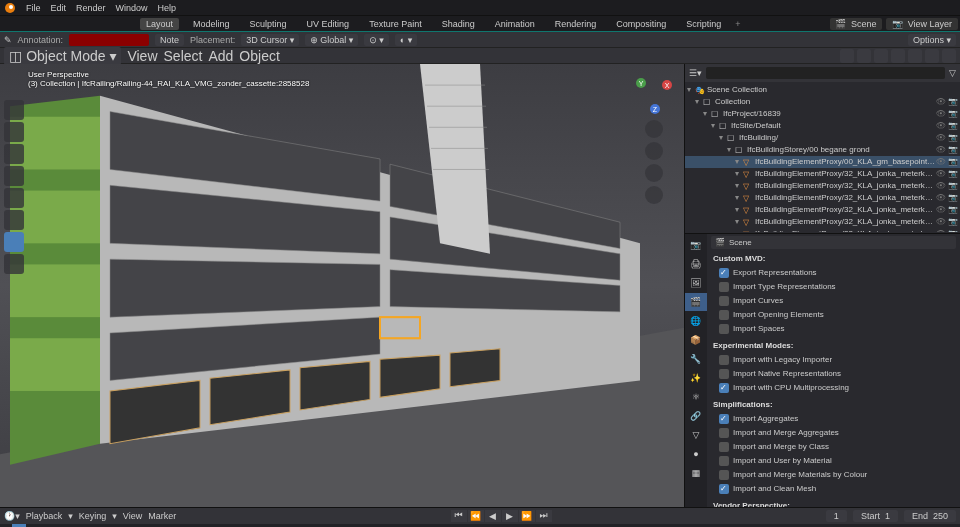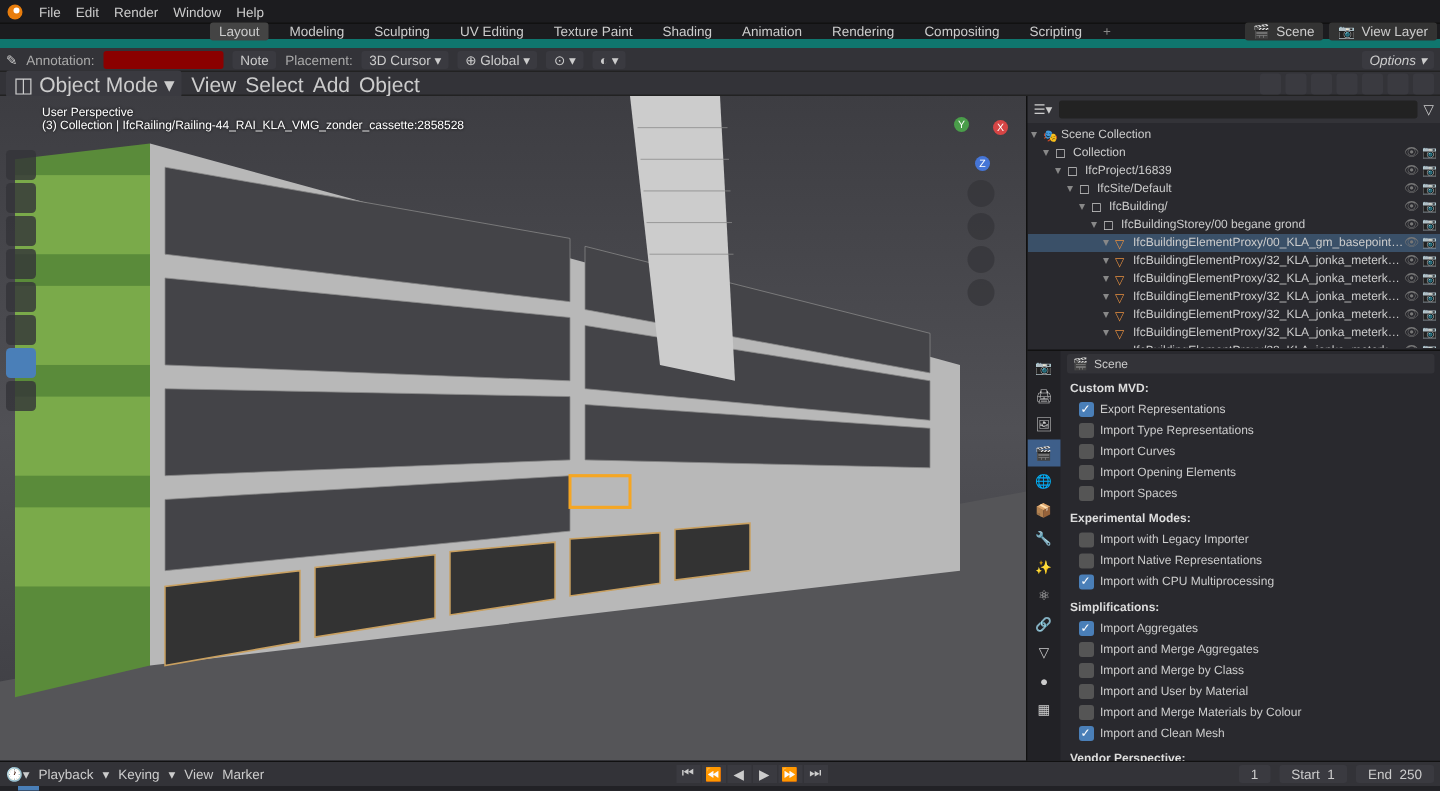--- a/index.html
+++ b/index.html
@@ -1,31 +1,31 @@
 <!DOCTYPE html>
 <html><head>
 <meta charset="utf-8">
 <style>
 * { margin: 0; padding: 0; box-sizing: border-box; font-family: -apple-system, "Segoe UI", sans-serif; }
 body { width: 960px; height: 527px; background: #29292e; color: #ccc; font-size: 9px; overflow: hidden; position: relative; }
 
 .menubar { height: 16px; background: #1c1c1f; display: flex; align-items: center; padding: 0 4px; gap: 10px; border-bottom: 1px solid #111; }
 .menubar .logo { width: 12px; height: 12px; }
 .menubar span { cursor: pointer; }
-.tabbar { height: 16px; background: #1c1c1f; display: flex; align-items: center; padding-left: 140px; gap: 8px; font-size: 9px; border-bottom: 6px solid #0f766e; }
+.tabbar { height: 16px; background: #1c1c1f; display: flex; align-items: center; padding-left: 140px; gap: 8px; font-size: 9px; border-bottom: 1px solid #0f766e; }
 .tabbar .tab { padding: 1px 6px; }
 .tabbar .tab.active { background: #444; border-radius: 2px; }
 .tabbar .spacer { position: absolute; right: 0; display: flex; gap: 4px; padding-right: 2px; }
 .tabbar .spacer .field { background: #333; padding: 1px 6px; border-radius: 2px; display: flex; gap: 4px; align-items: center; }
 
 .toolbar2 { height: 16px; background: #333338; display: flex; align-items: center; padding: 0 4px; gap: 6px; font-size: 9px; border-bottom: 1px solid #222; }
 .toolbar2 .label { color: #aaa; }
 .toolbar2 .input { background: #8b0000; width: 80px; height: 12px; border-radius: 2px; }
 .toolbar2 .btn { background: #3a3a40; padding: 1px 5px; border-radius: 2px; }
-.toolbar2 .right { margin-left: auto; display: flex; gap: 4px; font-style: italic; }
+.toolbar2 .right { margin-left: auto; display: flex; gap: 4px; }
 
 .toolbar3 { height: 16px; background: #333338; display: flex; align-items: center; padding: 0 4px; gap: 6px; font-size: 14px; border-bottom: 1px solid #222; }
 .toolbar3 .btn { background: #3a3a40; padding: 1px 5px; border-radius: 2px; }
 .toolbar3 .right { margin-left: auto; display: flex; gap: 3px; }
 .toolbar3 .icon-btn { width: 14px; height: 14px; background: #3a3a40; border-radius: 2px; }
 
 .main { display: flex; height: calc(100% - 84px); }
 .viewport { flex: 1; position: relative; background: linear-gradient(180deg, #3d3d42 0%, #505055 50%, #3d3d42 100%); overflow: hidden; }
 .viewport .overlay { position: absolute; top: 6px; left: 28px; font-size: 8px; color: #fff; text-shadow: 0 0 2px #000; }
 .viewport .left-tools { position: absolute; left: 4px; top: 36px; display: flex; flex-direction: column; gap: 2px; }

